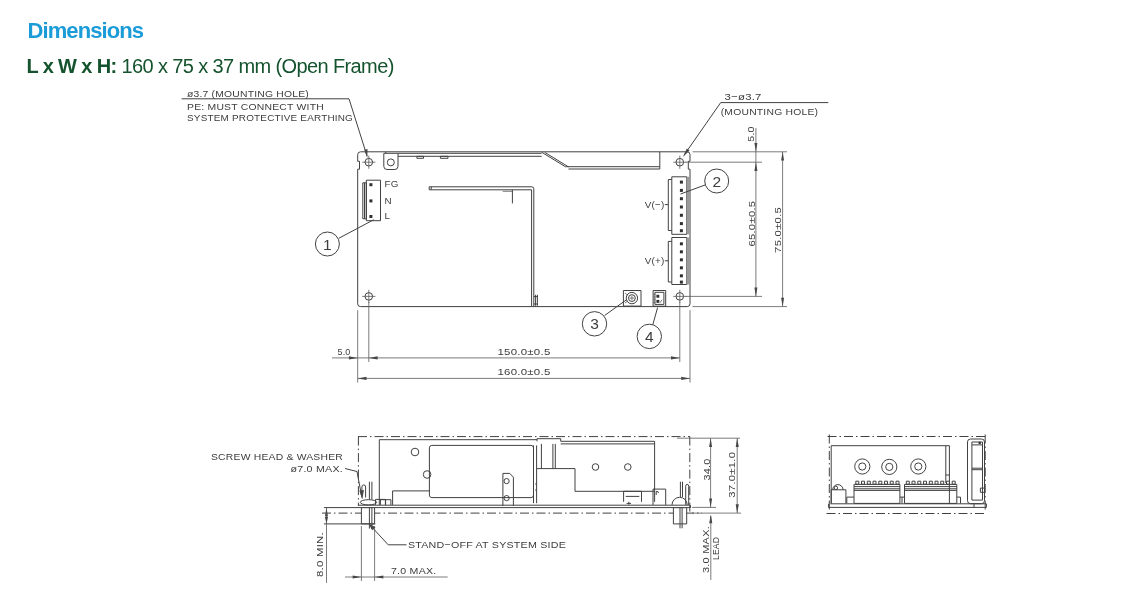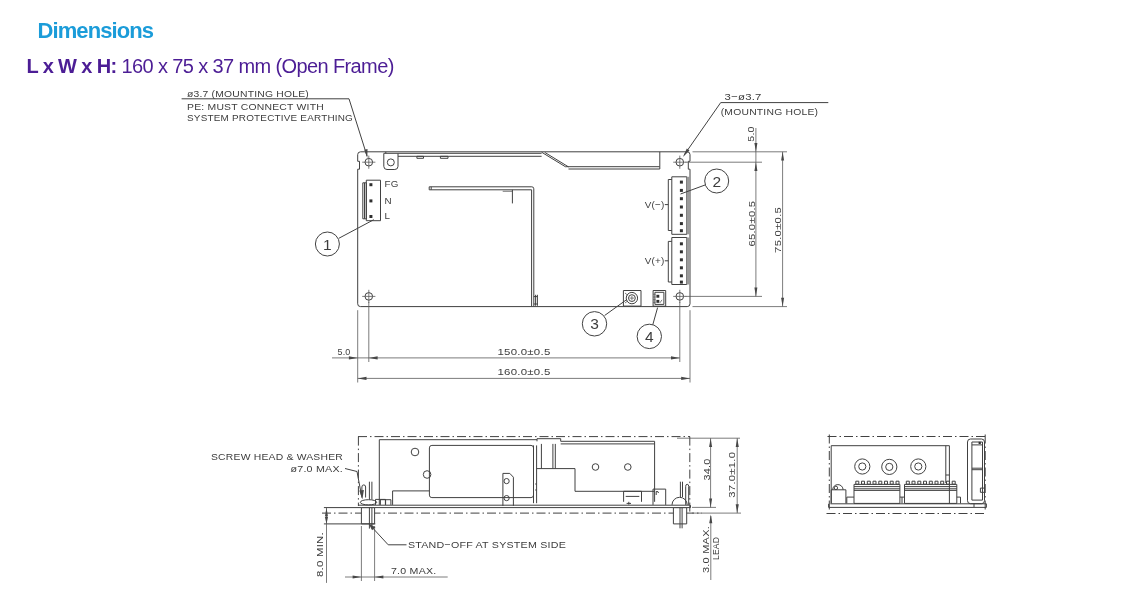--- a/index.html
+++ b/index.html
@@ -1,18 +1,18 @@
 <!DOCTYPE html>
 <html><head>
 <meta charset="utf-8">
 <style>
 html,body{margin:0;padding:0;background:#fff;width:1142px;height:600px;overflow:hidden;}
 body{font-family:"Liberation Sans",sans-serif;}
-#title{position:absolute;left:27.5px;top:18.1px;font-size:22px;font-weight:bold;color:#1b9cd9;letter-spacing:-0.9px;margin-left:10px;}
-#sub{position:absolute;left:26.5px;top:54.8px;font-size:20px;color:#4c1d95;letter-spacing:-0.62px;}
+#title{position:absolute;left:27.5px;top:18.1px;font-size:22px;font-weight:bold;color:#1b9cd9;letter-spacing:-0.9px;}
+#sub{position:absolute;left:26.5px;top:54.8px;font-size:20px;color:#14532d;letter-spacing:-0.62px;}
 svg{position:absolute;left:0;top:0;filter:grayscale(1);}
 svg *{vector-effect:non-scaling-stroke;}
 .ln{stroke:#414141;stroke-width:1;fill:none;}
 .thin{stroke:#5a5a5a;stroke-width:0.8;fill:none;}
 .chain{stroke:#414141;stroke-width:1;fill:none;stroke-dasharray:9 3 1.5 3;}
 .ar{fill:#474747;stroke:none;}
 .pin{fill:#2f2f2f;stroke:none;}
 text{fill:#3d3d3d;font-family:"Liberation Sans",sans-serif;font-size:9.8px;letter-spacing:0.2px;}
 .num{font-size:15.5px;letter-spacing:0;font-weight:400;}
 </style>

